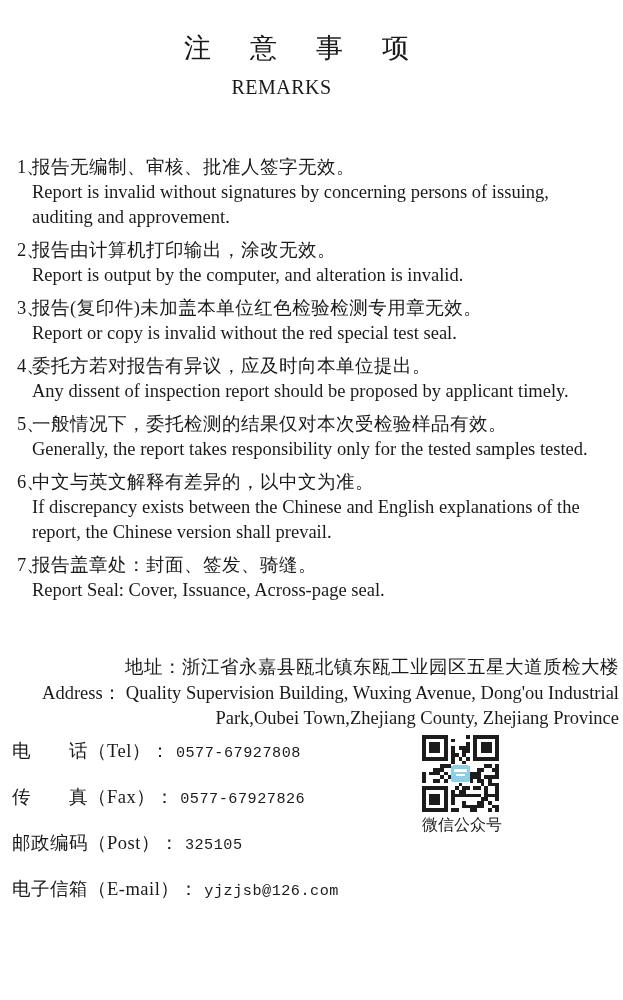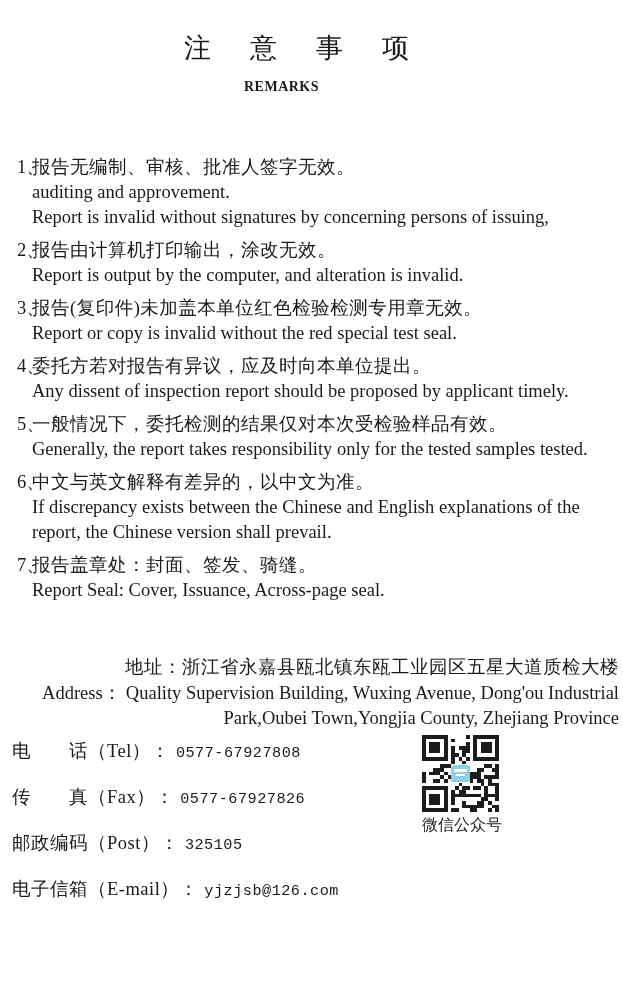--- a/index.html
+++ b/index.html
@@ -16,23 +16,23 @@
   .title-wrap { padding-top: 33px; width: 563px; text-align: center; }
   .title-cn {
     font-size: 27px;
     line-height: 30px;
     letter-spacing: 6px;
     white-space: nowrap;
     padding-left: 36px;
   }
   .title-en {
     margin-top: 12px;
-    font-size: 14px;
+    font-size: 20px;
     line-height: 24px;
-    font-weight: bold;
+    font-weight: normal;
     letter-spacing: 0.5px;
   }
   .list { margin: 56px 4px 0 17px; }
   .item {
     display: grid;
     grid-template-columns: 15px 1fr;
     margin-bottom: 8px;
   }
   .num {
     font-size: 18.5px;
@@ -87,22 +87,22 @@
     <div class="title-en">REMARKS</div>
   </div>
 
   <div class="list">
 
       <div class="item">
         <div class="num">1、</div>
         <div class="body">
           <div class="cn-line">报告无编制、审核、批准人签字无效。</div>
           <div>
+            <div class="en-line">Report is invalid without signatures by concerning persons of issuing,</div>
             <div class="en-line">auditing and approvement.</div>
-            <div class="en-line">Report is invalid without signatures by concerning persons of issuing,</div>
           </div>
         </div>
       </div>
 
       <div class="item">
         <div class="num">2、</div>
         <div class="body">
           <div class="cn-line">报告由计算机打印输出，涂改无效。</div>
           <div>
             <div class="en-line">Report is output by the computer, and alteration is invalid.</div>
@@ -159,21 +159,21 @@
             <div class="en-line">Report Seal: Cover, Issuance, Across-page seal.</div>
           </div>
         </div>
       </div>
     </div>
 
   <div class="address">
     <div class="cn-line">地址：浙江省永嘉县瓯北镇东瓯工业园区五星大道质检大楼</div>
     <div>
         <div class="en-line">Address： Quality Supervision Building, Wuxing Avenue, Dong'ou Industrial</div>
-        <div class="en-line">Park,Oubei Town,Yongjia County, Zhejiang Province</div>
+        <div class="en-line">Park,Oubei Town,Zhejiang County, Zhejiang Province</div>
       </div>
   </div>
 
   <div class="contacts">
 
       <div class="contact-row">
         <span class="contact-label">电　　话（Tel）：</span><span class="contact-value">0577-67927808</span>
       </div>
 
       <div class="contact-row">

